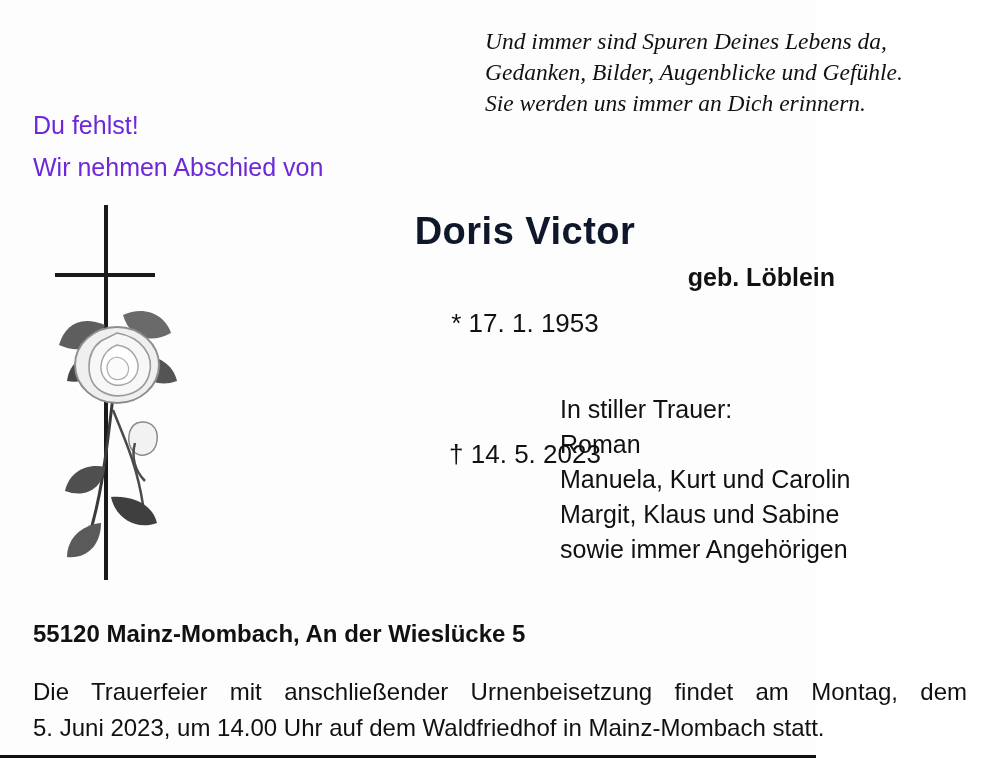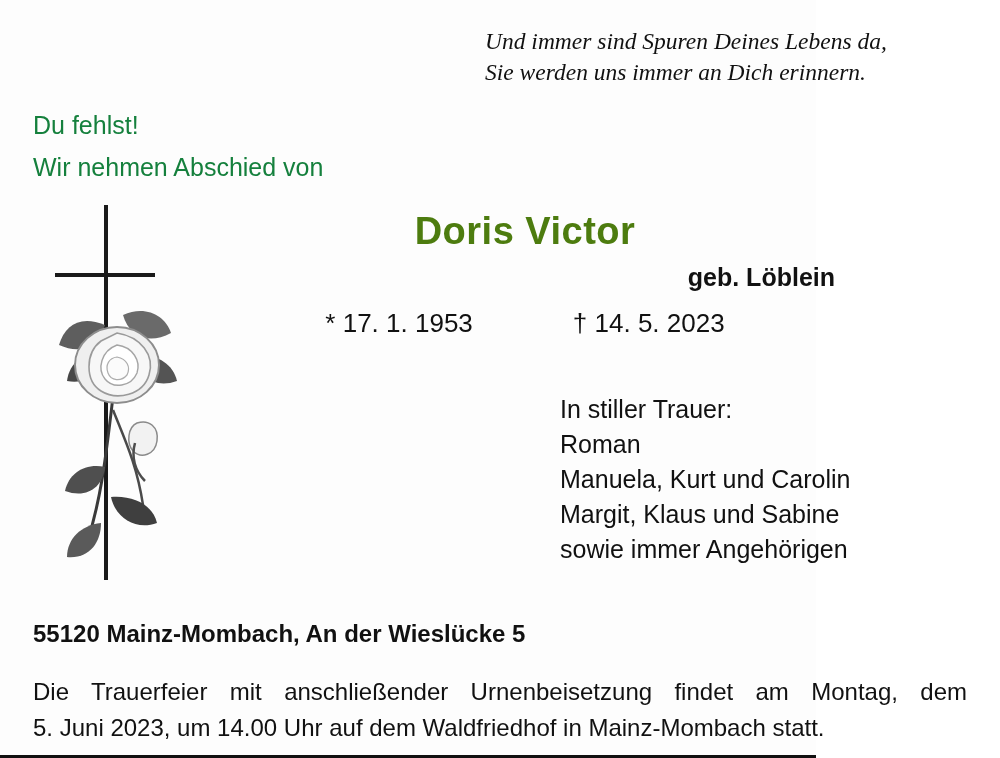--- a/index.html
+++ b/index.html
@@ -39,51 +39,52 @@
   }
   .verse div { white-space: nowrap; }
 
   
   .intro {
     position: absolute;
     left: 33px;
     top: 104px;
     font-size: 25px;
     line-height: 42px;
-    color: #15803d;
+    color: #6d28d9;
   }
 
   
   .name-block {
     position: absolute;
     left: 215px;
     top: 208px;
     width: 620px;
     text-align: center;
   }
   .deceased-name {
     font-size: 38px;
     font-weight: bold;
     letter-spacing: 0.5px;
     line-height: 46px;
-    color: #4d7c0f;
+    color: #0f172a;
   }
   .maiden-name {
     font-size: 25px;
     font-weight: bold;
     margin-top: 8px;
     line-height: 30px;
     text-align: right;
   }
   .dates {
     margin-top: 16px;
     font-size: 26px;
     display: flex;
     justify-content: center;
     gap: 100px;
+    flex-direction: column;
   }
   .dates span { white-space: nowrap; }
 
   
   .mourners {
     position: absolute;
     left: 560px;
     top: 392px;
     font-size: 25px;
     line-height: 35px;
@@ -125,20 +126,21 @@
   }
   .emblem svg { display: block; }
 </style>
 </head>
 <body>
 
 <div class="notice">
 
   <div class="verse">
     <div>Und immer sind Spuren Deines Lebens da,</div>
+    <div>Gedanken, Bilder, Augenblicke und Gefühle.</div>
     <div>Sie werden uns immer an Dich erinnern.</div>
   </div>
 
   <div class="intro">
     <div>Du fehlst!</div>
     <div>Wir nehmen Abschied von</div>
   </div>
 
   <div class="emblem">
     <svg width="170" height="385" viewBox="0 0 170 385" xmlns="http://www.w3.org/2000/svg">

